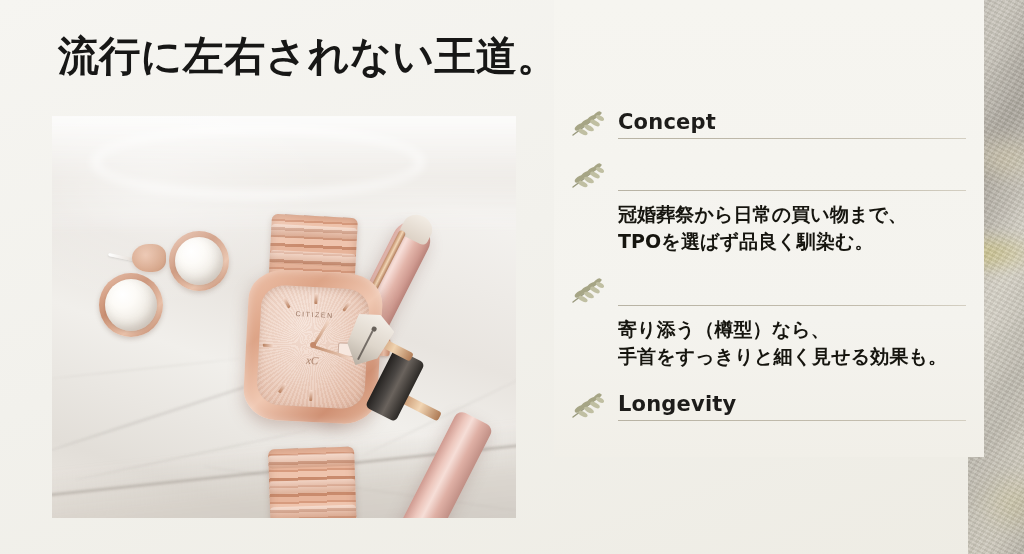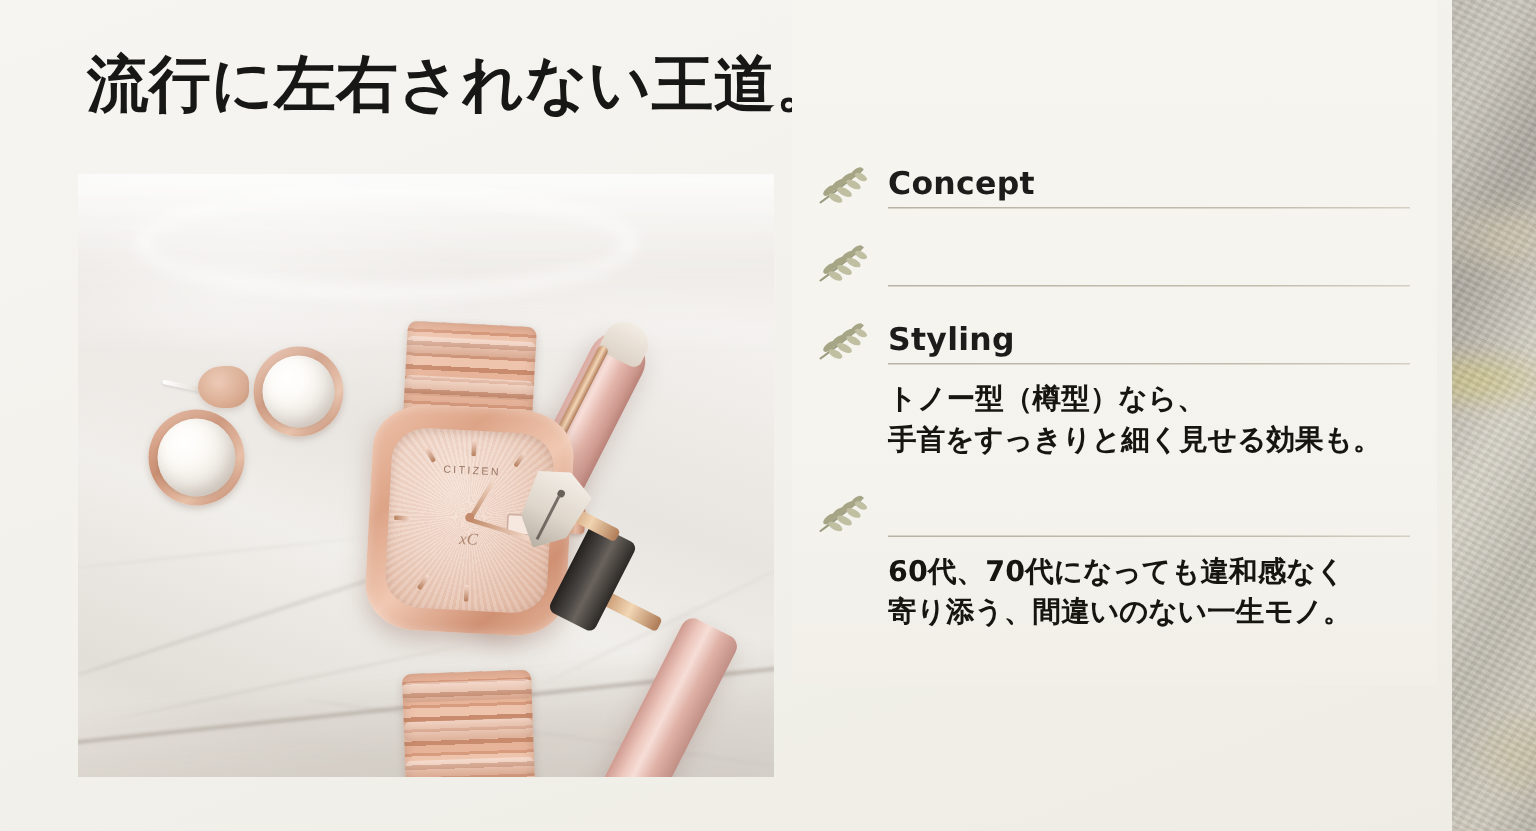--- a/index.html
+++ b/index.html
@@ -231,21 +231,21 @@
     background:linear-gradient(90deg,#bf8a63,#f2d6b4,#ad7a55);border-radius:3px;
   }
 
   .photo .hilite{
     position:absolute;inset:0;pointer-events:none;
     background:radial-gradient(ellipse 260px 180px at 22% 18%,rgba(255,255,255,.45),transparent 65%);
   }
 
   
   .panel{
-    position:absolute;left:528px;top:0;width:430px;height:457px;
+    position:absolute;left:554px;top:0;width:430px;height:457px;
     background:linear-gradient(180deg,#f6f5f0 0%,#f4f3ee 70%,#f1efe8 100%);
   }
   .panel-inner{position:absolute;left:16px;top:108px;right:18px;}
 
   .section{position:relative;margin-bottom:20px;}
   .section:last-child{margin-bottom:0;}
 
   .sec-head{position:relative;height:32px;}
   .leaf{
     position:absolute;left:0;top:2px;width:34px;height:28px;
@@ -402,20 +402,22 @@
               <g fill="#c0bfa2">
                 <ellipse cx="13" cy="22" rx="5" ry="2.4" transform="rotate(28 13 22)"></ellipse>
                 <ellipse cx="19" cy="18" rx="5.4" ry="2.5" transform="rotate(28 19 18)"></ellipse>
                 <ellipse cx="25" cy="13" rx="5.2" ry="2.4" transform="rotate(28 25 13)"></ellipse>
                 <ellipse cx="30" cy="8" rx="4.4" ry="2.2" transform="rotate(28 30 8)"></ellipse>
               </g>
             </svg>
           </span>
           <span class="rule"></span>
         </div>
+        <div class="sec-body">冠婚葬祭から日常の買い物まで、
+TPOを選ばず品良く馴染む。</div>
       </div>
 
       <div class="section">
         <div class="sec-head">
           <span class="leaf">
             <svg viewBox="0 0 34 28" width="34" height="28" aria-hidden="true">
               <g fill="none" stroke="#9a9a7e" stroke-width="1.4" stroke-linecap="round">
                 <path d="M3 25 C10 20 20 12 31 3"></path>
               </g>
               <g fill="#a6a585">
@@ -425,24 +427,23 @@
                 <ellipse cx="27" cy="5" rx="4.8" ry="2.3" transform="rotate(-38 27 5)"></ellipse>
               </g>
               <g fill="#c0bfa2">
                 <ellipse cx="13" cy="22" rx="5" ry="2.4" transform="rotate(28 13 22)"></ellipse>
                 <ellipse cx="19" cy="18" rx="5.4" ry="2.5" transform="rotate(28 19 18)"></ellipse>
                 <ellipse cx="25" cy="13" rx="5.2" ry="2.4" transform="rotate(28 25 13)"></ellipse>
                 <ellipse cx="30" cy="8" rx="4.4" ry="2.2" transform="rotate(28 30 8)"></ellipse>
               </g>
             </svg>
           </span>
-          <span class="sec-title">Styling</span>
           <span class="rule"></span>
         </div>
-        <div class="sec-body">トノー型（樽型）なら、
+        <div class="sec-body">寄り添う（樽型）なら、
 手首をすっきりと細く見せる効果も。</div>
       </div>
 
       <div class="section">
         <div class="sec-head">
           <span class="leaf">
             <svg viewBox="0 0 34 28" width="34" height="28" aria-hidden="true">
               <g fill="none" stroke="#9a9a7e" stroke-width="1.4" stroke-linecap="round">
                 <path d="M3 25 C10 20 20 12 31 3"></path>
               </g>
@@ -453,22 +454,21 @@
                 <ellipse cx="27" cy="5" rx="4.8" ry="2.3" transform="rotate(-38 27 5)"></ellipse>
               </g>
               <g fill="#c0bfa2">
                 <ellipse cx="13" cy="22" rx="5" ry="2.4" transform="rotate(28 13 22)"></ellipse>
                 <ellipse cx="19" cy="18" rx="5.4" ry="2.5" transform="rotate(28 19 18)"></ellipse>
                 <ellipse cx="25" cy="13" rx="5.2" ry="2.4" transform="rotate(28 25 13)"></ellipse>
                 <ellipse cx="30" cy="8" rx="4.4" ry="2.2" transform="rotate(28 30 8)"></ellipse>
               </g>
             </svg>
           </span>
+          <span class="sec-title">Longevity</span>
           <span class="rule"></span>
         </div>
-        <div class="sec-body">60代、70代になっても違和感なく
-寄り添う、間違いのない一生モノ。</div>
       </div>
 
     </div>
   </div>
 
 </div>
 
 </body></html>

